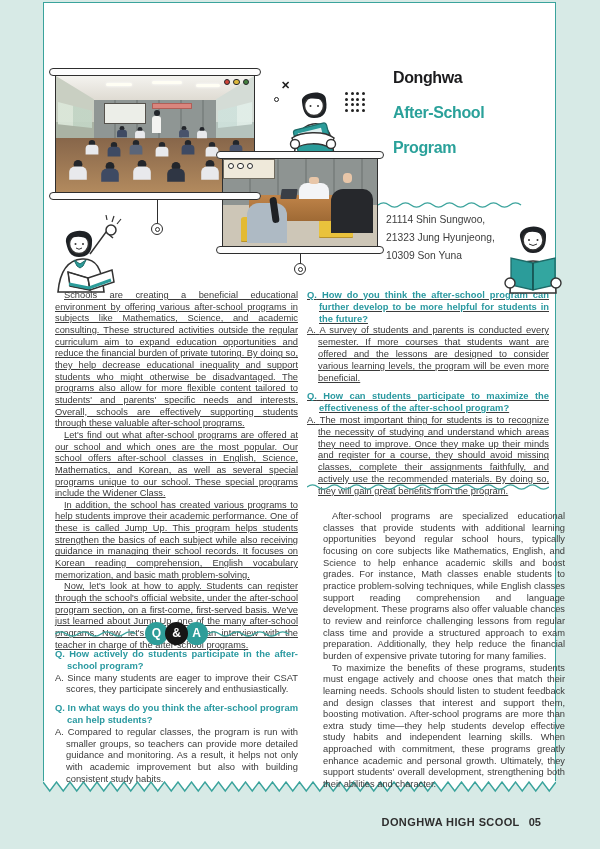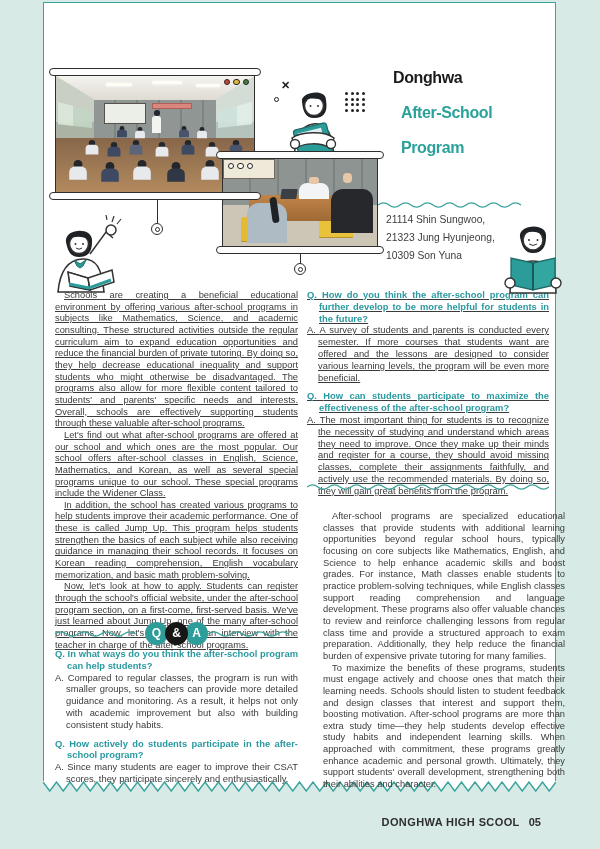--- a/index.html
+++ b/index.html
@@ -103,21 +103,21 @@
     background:#f3f4f6; border-radius:8px 8px 0 0; }
   
   .p2-pr-hair { left:118px; top:6px; width:22px; height:30px; border-radius:10px 10px 6px 6px; }
   .p2-pr-face { position:absolute; left:120px; top:14px; width:9px; height:10px; background:#e8c6a8; border-radius:4px; }
   .p2-pr-body { position:absolute; left:108px; top:30px; width:42px; height:44px;
     background:#26282c; border-radius:12px 10px 0 0; }
 
   
   #title { position:absolute; left:393px; top:60px; z-index:5;
     font-weight:800; font-size:16px; line-height:35px; letter-spacing:-0.4px; color:#1b1b1d; }
-  #title .teal { color:#2aa19a;margin-left:8px; }
+  #title .teal { color:#2aa19a; }
   #title-wave { position:absolute; left:378px; top:200px; width:146px; height:8px; }
   #authors { position:absolute; left:386px; top:211px; font-size:10.3px; line-height:18px; color:#3d3d3d; }
 
   
   .doodle { position:absolute; }
   #deco-x { position:absolute; left:281px; top:79px; font-size:11px; font-weight:700; color:#202020; }
   #deco-o { position:absolute; left:274px; top:97px; width:5px; height:5px; border:1.4px solid #202020; border-radius:50%; }
   #deco-dots { position:absolute; left:345px; top:92px; display:grid;
     grid-template-columns:repeat(4,3px); gap:2.6px; }
   #deco-dots i { width:3px; height:3px; background:#222; border-radius:50%; }
@@ -391,26 +391,26 @@
     <div class="badge-circle badge-teal">Q</div>
     <div class="badge-circle badge-dark">&amp;</div>
     <div class="badge-circle badge-teal">A</div>
     <svg class="wave wave-side" viewBox="0 0 86 8" preserveAspectRatio="none">
         <path d="M0 5 q 5.5 -4.4 11 0 t 11 0 t 11 0 t 11 0 t 11 0 t 11 0 t 11 0"></path>
       </svg>
   </div>
 
   <div id="qa-left">
     <div class="qa-item">
+      <p class="qa-q"><span>Q.</span> <span>How actively do students participate in the after-school program?</span></p>
+      <p class="qa-a"><span>A.</span> <span>Since many students are eager to improve their CSAT scores, they participate sincerely and enthusiastically.</span></p>
+    </div>
+    <div class="qa-item">
       <p class="qa-q"><span>Q.</span> <span>In what ways do you think the after-school program can help students?</span></p>
       <p class="qa-a"><span>A.</span> <span>Compared to regular classes, the program is run with smaller groups, so teachers can provide more detailed guidance and monitoring. As a result, it helps not only with academic improvement but also with building consistent study habits.</span></p>
-    </div>
-    <div class="qa-item">
-      <p class="qa-q"><span>Q.</span> <span>How actively do students participate in the after-school program?</span></p>
-      <p class="qa-a"><span>A.</span> <span>Since many students are eager to improve their CSAT scores, they participate sincerely and enthusiastically.</span></p>
     </div>
   </div>
 
   <div id="col-right" class="col">
     <div class="qa-item">
       <p class="qa-q"><span>Q.</span> <span>How do you think the after-school program can further develop to be more helpful for students in the future?</span></p>
       <p class="qa-a"><span>A.</span> <span>A survey of students and parents is conducted every semester. If more courses that students want are offered and the lessons are designed to consider various learning levels, the program will be even more beneficial.</span></p>
     </div>
     <div class="qa-item">
       <p class="qa-q"><span>Q.</span> <span>How can students participate to maximize the effectiveness of the after-school program?</span></p>

